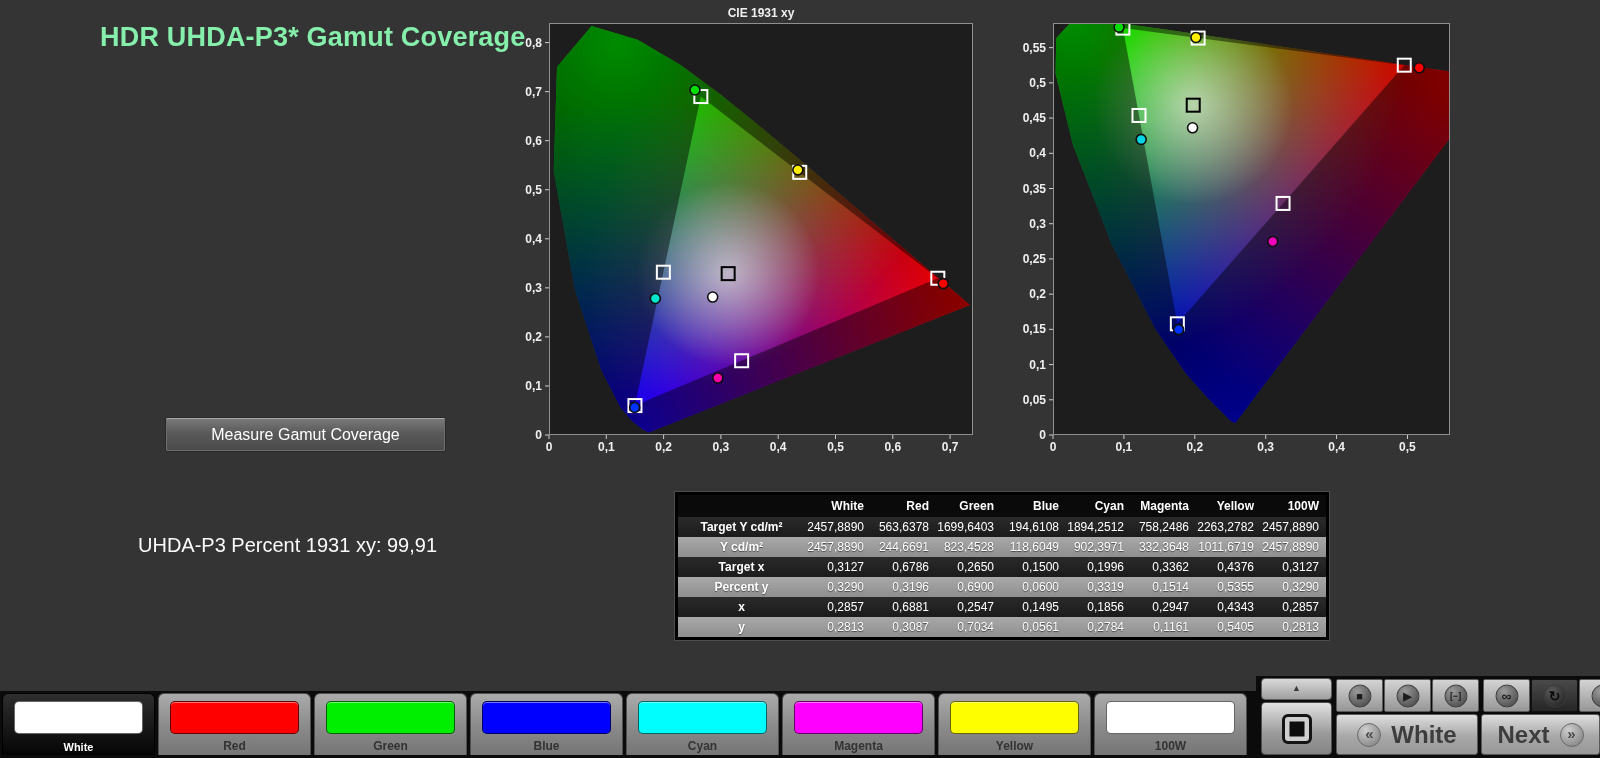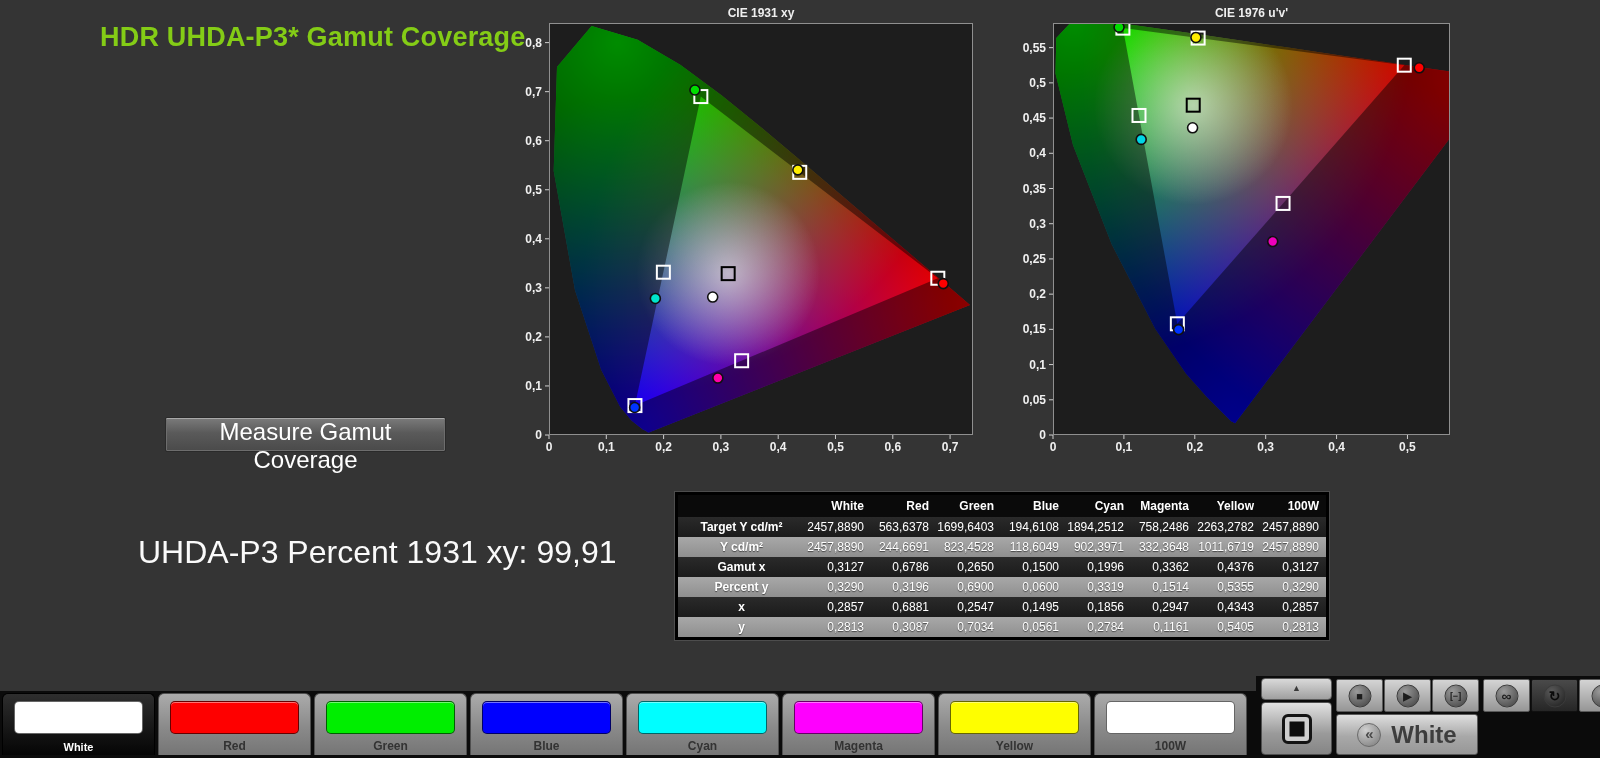--- a/index.html
+++ b/index.html
@@ -1,32 +1,32 @@
 <!DOCTYPE html>
 <html><head>
 <meta charset="utf-8">
 <style>
   * { margin:0; padding:0; box-sizing:border-box; }
   html,body { background:#222; }
   body { font-family:"Liberation Sans", sans-serif; }
   #canvas { position:relative; width:1600px; height:758px; background:#343434; overflow:hidden; }
 
-  .page-title { position:absolute; left:100px; top:22px; font-size:27px; font-weight:600; color:#84cc16; letter-spacing:.2px; }
+  .page-title { position:absolute; left:100px; top:22px; font-size:27px; font-weight:600; color:#86efac; letter-spacing:.2px; }
 
   .chart-box { position:absolute; }
   .chart-title { position:absolute; top:0; text-align:center; font-size:12px; font-weight:bold; color:#efefef; }
   .chart-box svg { position:absolute; left:0; top:17px; display:block; }
 
   .measure-btn { position:absolute; left:165px; top:417px; width:281px; height:35px;
     background:linear-gradient(#7b7b7b,#5a5a5a 45%,#4a4a4a); border:1px solid #2a2a2a;
     box-shadow:inset 0 1px 0 #a8a8a8, inset 0 0 0 1px #6d6d6d; border-radius:2px;
-    color:#fff; font-size:24px; font-family:"Liberation Sans",sans-serif; cursor:pointer; }
+    color:#fff; font-size:16px; font-family:"Liberation Sans",sans-serif; cursor:pointer; }
 
   .footnote { position:absolute; left:122px; top:498px; font-size:13px; font-weight:bold; color:#f2f2f2; }
-  .pct-line { position:absolute; left:138px; font-size:32px; color:#fafafa; font-weight:400; }
+  .pct-line { position:absolute; left:138px; font-size:20px; color:#fafafa; font-weight:400; }
   #pct1931 { top:534px; } #pct1976 { top:602px; }
 
   
   .meas-table { position:absolute; left:674px; top:491px; background:#000; padding:3px; border:1px solid #4d4d4d; }
   .tgrid { display:grid; grid-template-columns:128px repeat(8,65px); }
   .tcell { height:20px; line-height:20px; font-size:12px; color:#fff; padding-right:7px; text-align:right;
            white-space:nowrap; overflow:hidden; }
   .thead { background:#0a0a0a; font-weight:bold; height:22px; line-height:22px; }
   .tlabel { text-align:center; padding-left:6px; font-weight:bold; }
   .row-dark { background:linear-gradient(#2a2a2a,#1b1b1b); }
@@ -171,21 +171,20 @@
         <line x1="41" y1="117.71428571428572" x2="45" y2="117.71428571428572" stroke="#cfcfcf"></line>
         <text x="38" y="121.71428571428572" text-anchor="end" fill="#f0f0f0" font-size="12" font-weight="bold" font-family="Liberation Sans, sans-serif">0,6</text>
         <line x1="41" y1="68.66666666666669" x2="45" y2="68.66666666666669" stroke="#cfcfcf"></line>
         <text x="38" y="72.66666666666669" text-anchor="end" fill="#f0f0f0" font-size="12" font-weight="bold" font-family="Liberation Sans, sans-serif">0,7</text>
         <line x1="41" y1="19.619047619047592" x2="45" y2="19.619047619047592" stroke="#cfcfcf"></line>
         <text x="38" y="23.619047619047592" text-anchor="end" fill="#f0f0f0" font-size="12" font-weight="bold" font-family="Liberation Sans, sans-serif">0,8</text>
       </svg>
   </div>
 
   <div class="chart-box" style="left:988px; top:6px; width:470px; height:450px;">
-    <div class="chart-title" style="left:65px; width:397px;">CIE 1976 u'v'</div>
     <svg id="chart1" width="470" height="436">
         <defs>
           <radialGradient id="g10" gradientUnits="userSpaceOnUse" cx="86.26785714285714" cy="0" r="340.2857142857142">
             <stop offset="0" stop-color="#00ff00"></stop>
             <stop offset="1" stop-color="#000000"></stop>
           </radialGradient>
           <radialGradient id="g11" gradientUnits="userSpaceOnUse" cx="490.35714285714283" cy="52.82051282051276" r="397">
             <stop offset="0" stop-color="#ff0000"></stop>
             <stop offset="1" stop-color="#000000"></stop>
           </radialGradient>
@@ -295,21 +294,21 @@
         <div class="tcell row-dark">2457,8890</div>
         <div class="tcell tlabel row-light">Y cd/m²</div>
         <div class="tcell row-light">2457,8890</div>
         <div class="tcell row-light">244,6691</div>
         <div class="tcell row-light">823,4528</div>
         <div class="tcell row-light">118,6049</div>
         <div class="tcell row-light">902,3971</div>
         <div class="tcell row-light">332,3648</div>
         <div class="tcell row-light">1011,6719</div>
         <div class="tcell row-light">2457,8890</div>
-        <div class="tcell tlabel row-dark">Gamut x</div>
+        <div class="tcell tlabel row-dark">Target x</div>
         <div class="tcell row-dark">0,3127</div>
         <div class="tcell row-dark">0,6786</div>
         <div class="tcell row-dark">0,2650</div>
         <div class="tcell row-dark">0,1500</div>
         <div class="tcell row-dark">0,1996</div>
         <div class="tcell row-dark">0,3362</div>
         <div class="tcell row-dark">0,4376</div>
         <div class="tcell row-dark">0,3127</div>
         <div class="tcell tlabel row-light">Percent y</div>
         <div class="tcell row-light">0,3290</div>
@@ -407,14 +406,18 @@
       </div>
       <div class="ico-btn">
         <div class="ico-circle"></div>
       </div>
     </div>
 
   <div class="nav-btn" id="back-btn">
     <span class="nav-circle">«</span>
     <span>White</span>
   </div>
+  <div class="nav-btn" id="next-btn">
+    <span>Next</span>
+    <span class="nav-circle">»</span>
+  </div>
 
 </div>
 
 </body></html>

